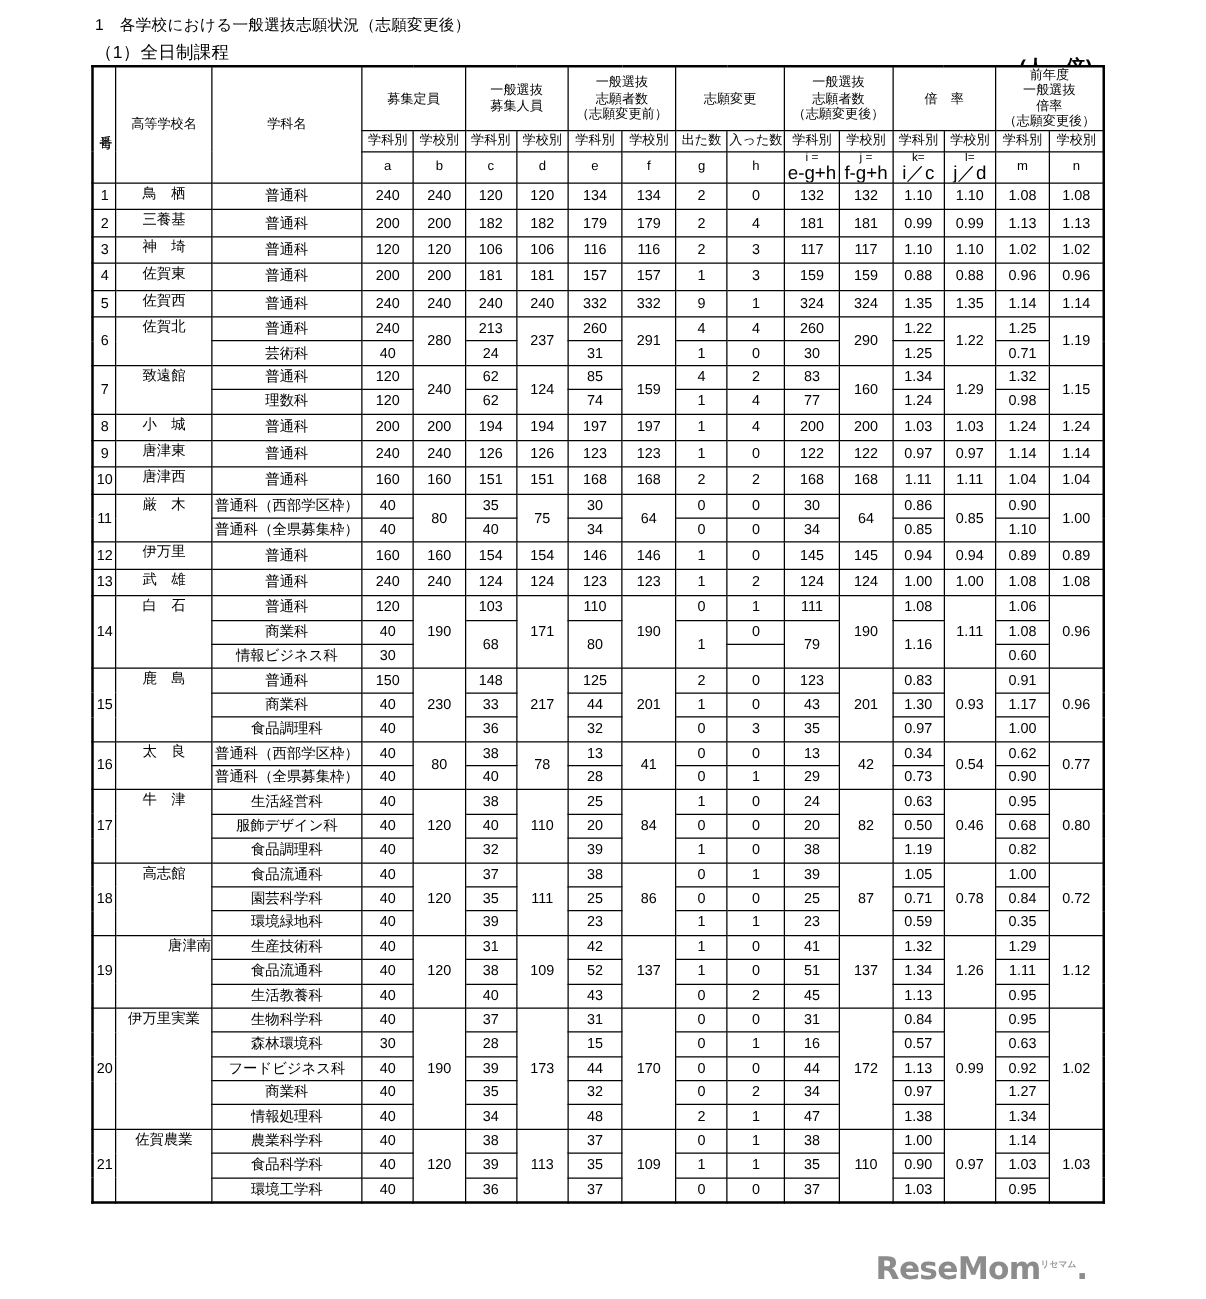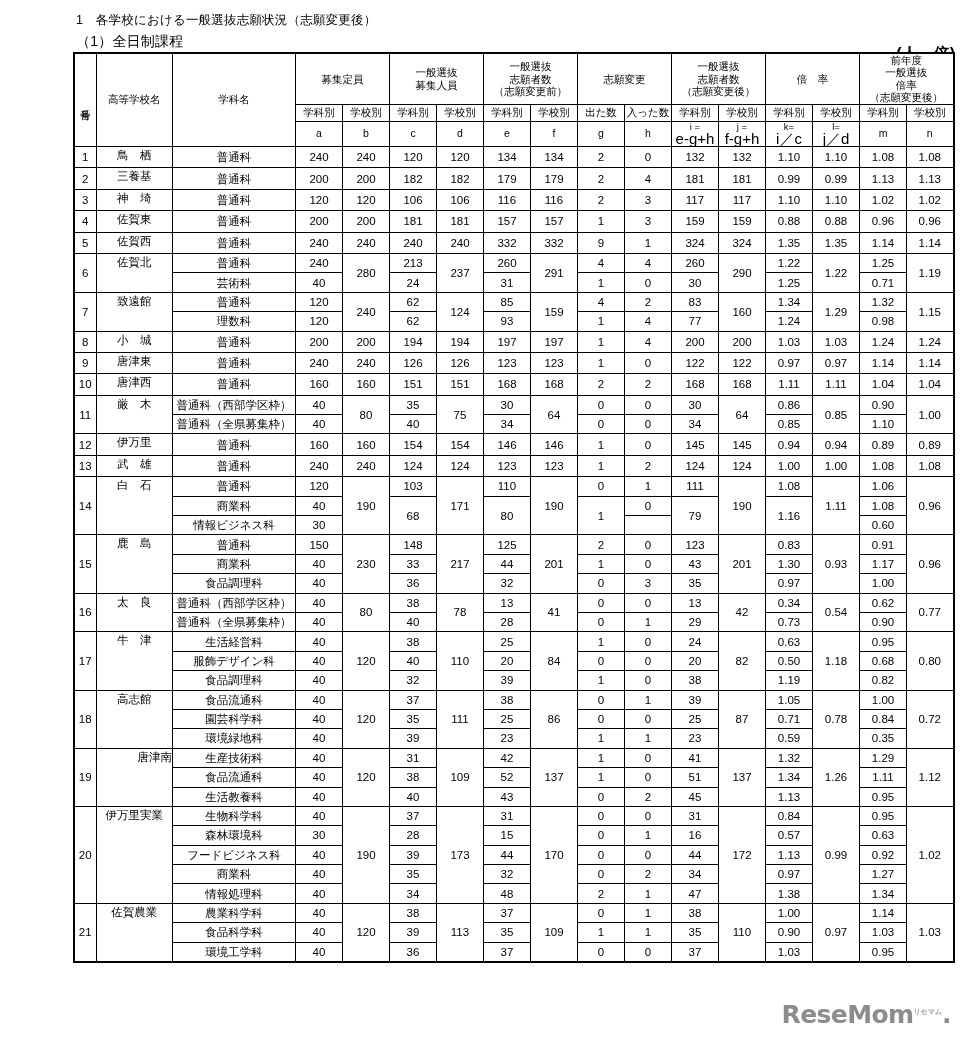--- a/index.html
+++ b/index.html
@@ -4,21 +4,21 @@
 <style>
   html,body{margin:0;padding:0;}
   body{
     width:965px;height:1039px;
     background:#ffffff;
     font-family:"Liberation Sans","DejaVu Sans",sans-serif;
     color:#000;
     position:relative;
     overflow:hidden;
   }
-  .page{position:absolute;left:0;top:0;width:965px;height:1039px;}
+  .page{position:absolute;left:0;top:0;width:884px;height:1039px;}
 
   .title-line{position:absolute;left:76px;top:12px;font-size:12.5px;letter-spacing:.2px;white-space:nowrap;}
   .subtitle-line{position:absolute;left:76px;top:33px;font-size:14px;letter-spacing:.2px;white-space:nowrap;}
   .unit-line{position:absolute;right:10px;top:26px;font-size:16px;font-weight:bold;white-space:nowrap;margin-top:18px;}
 
   table.grid{
     position:absolute;left:73px;top:52px;
     border-collapse:collapse;
     table-layout:fixed;
     font-size:11px;
@@ -321,21 +321,21 @@
           <td class="num" rowspan="2">160</td>
           <td class="num">1.34</td>
           <td class="num" rowspan="2">1.29</td>
           <td class="num">1.32</td>
           <td class="num" rowspan="2">1.15</td>
         </tr>
         <tr class="data">
           <td class="dept">理数科</td>
           <td class="num">120</td>
           <td class="num">62</td>
-          <td class="num">93</td>
+          <td class="num">74</td>
           <td class="num">1</td>
           <td class="num">4</td>
           <td class="num">77</td>
           <td class="num">1.24</td>
           <td class="num">0.98</td>
         </tr>
         <tr class="data row-group-start">
           <td class="no" rowspan="1">8</td>
           <td class="school" rowspan="1" style="vertical-align: top; padding-top: 2px;">小　城</td>
           <td class="dept">普通科</td>
@@ -575,21 +575,21 @@
           <td class="num" rowspan="3">120</td>
           <td class="num">38</td>
           <td class="num" rowspan="3">110</td>
           <td class="num">25</td>
           <td class="num" rowspan="3">84</td>
           <td class="num">1</td>
           <td class="num">0</td>
           <td class="num">24</td>
           <td class="num" rowspan="3">82</td>
           <td class="num">0.63</td>
-          <td class="num" rowspan="3">1.18</td>
+          <td class="num" rowspan="3">0.46</td>
           <td class="num">0.95</td>
           <td class="num" rowspan="3">0.80</td>
         </tr>
         <tr class="data">
           <td class="dept">服飾デザイン科</td>
           <td class="num">40</td>
           <td class="num">40</td>
           <td class="num">20</td>
           <td class="num">0</td>
           <td class="num">0</td>

